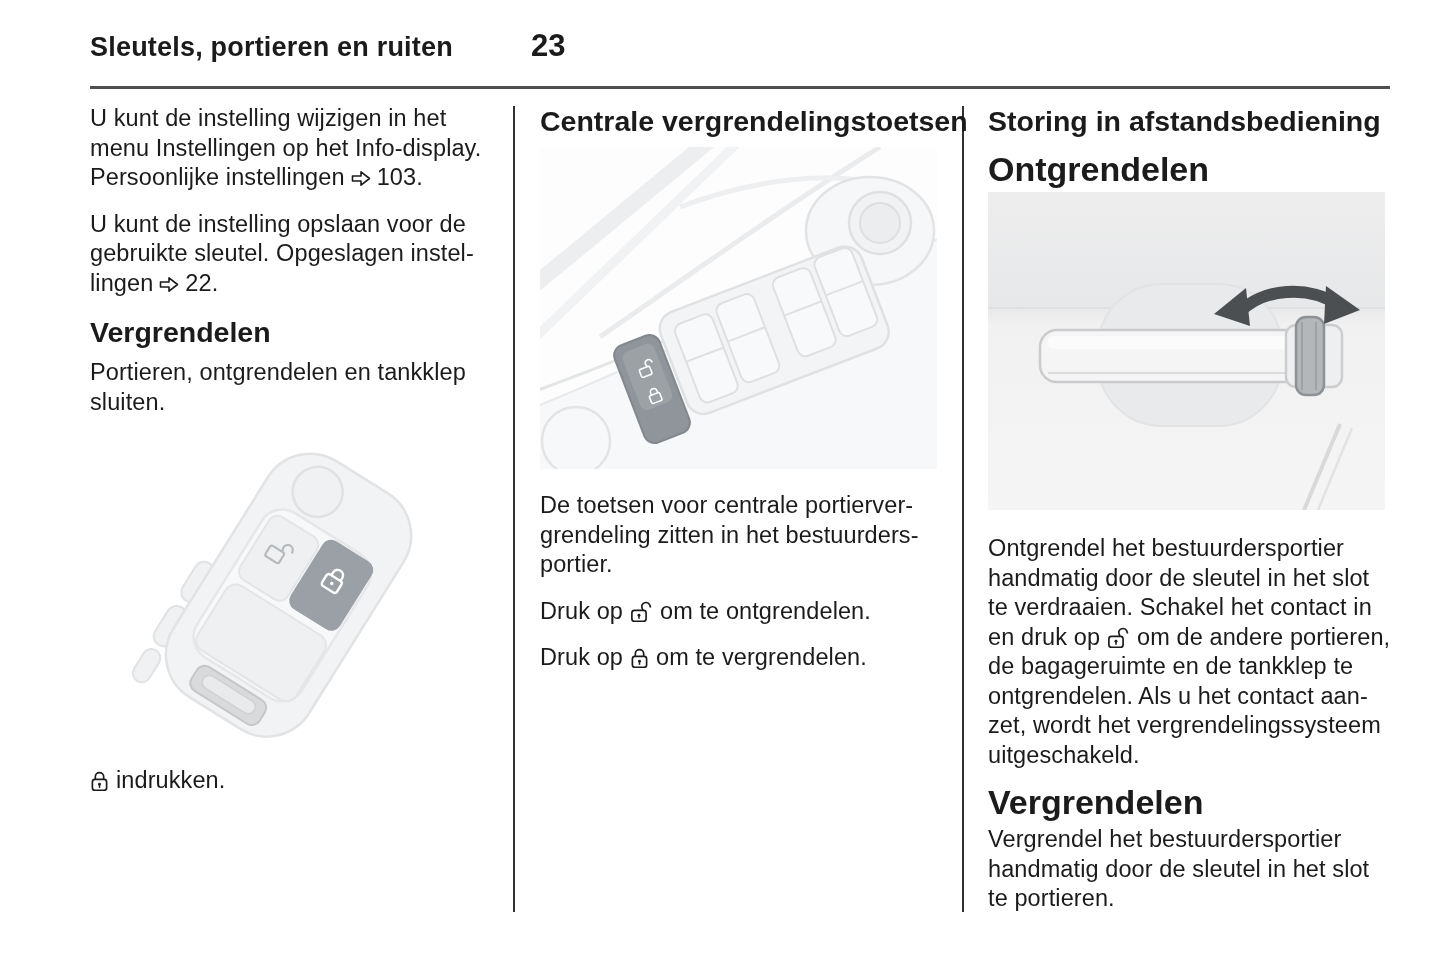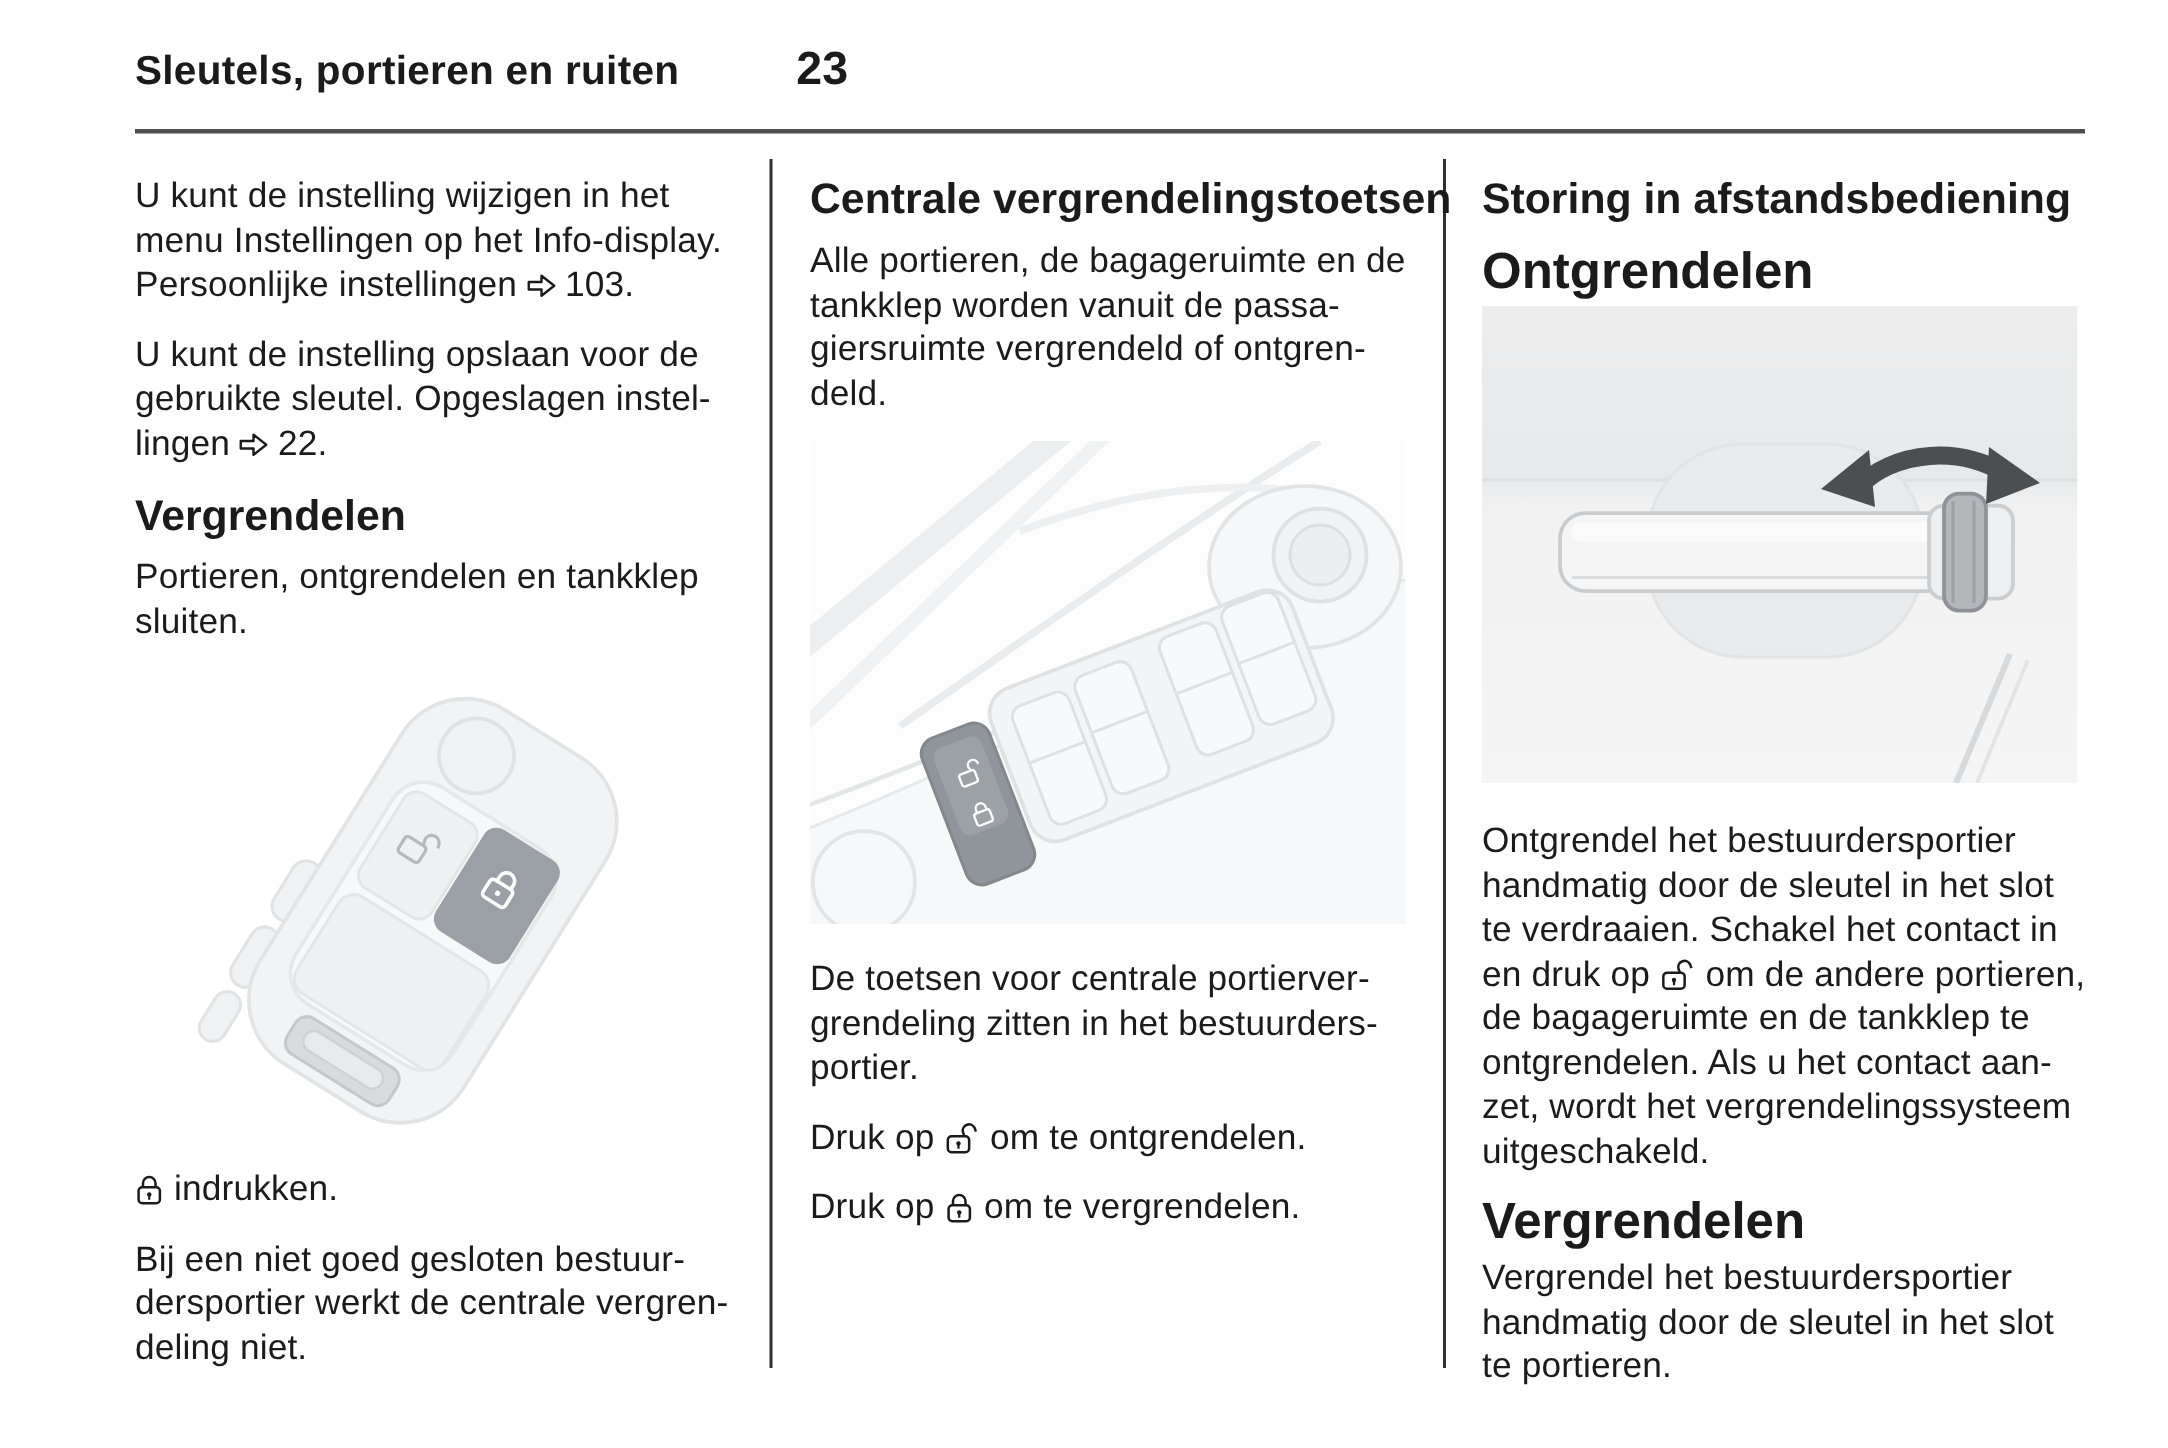--- a/index.html
+++ b/index.html
@@ -21,21 +21,21 @@
   }
   
   .vsep{position:absolute;top:106px;height:806px;width:2px;background:#303030;}
   .vsep.s1{left:513px;}
   .vsep.s2{left:962px;}
   
   .col{position:absolute;top:104px;}
   .col1{left:90px;width:404px;}
   .col2{left:540px;width:404px;}
   .col3{left:988px;width:400px;}
-  .col > :first-child{margin-top:12px;}
+  .col > :first-child{margin-top:0;}
   p{
     font-size:23.5px;line-height:29.5px;margin:0 0 17px;
     white-space:pre;letter-spacing:.1px;
   }
   h2{font-size:28.5px;line-height:34px;margin:12px 0 9px;font-weight:bold;white-space:pre;}
   h3{font-size:34px;line-height:30px;margin:16px 0 8px;font-weight:bold;white-space:pre;}
   figure{margin:0;padding:0;}
   .fig-fob{margin:14px 0 18px;}
   .fig-panel{margin:8px 0 22px;}
   .fig-handle{margin:8px 0 24px;}
@@ -110,31 +110,24 @@
     </svg>
   </figure>
 
   <p class="iconline"><svg class="inl first" width="19" height="23" viewBox="0 0 18 22">
         <path d="M5 10 V7.5 a4 4 0 0 1 8 0 V10" fill="none" stroke="#1b1b1b" stroke-width="1.6"></path>
         <rect x="2.2" y="10" width="13.6" height="10.3" rx="2.4" fill="none" stroke="#1b1b1b" stroke-width="1.6"></rect>
         <circle cx="9" cy="14.6" r="1.4" fill="#1b1b1b"></circle>
         <rect x="8.3" y="15.2" width="1.4" height="2.8" fill="#1b1b1b"></rect>
       </svg><span>indrukken.</span></p>
 
-  <p>Bij een niet goed gesloten bestuur-
-dersportier werkt de centrale vergren-
-deling niet.</p>
 </div>
 
 <div class="col col2">
   <h2>Centrale vergrendelingstoetsen</h2>
-  <p>Alle portieren, de bagageruimte en de
-tankklep worden vanuit de passa-
-giersruimte vergrendeld of ontgren-
-deld.</p>
 
   <figure class="fig-panel">
     <svg width="397" height="322" viewBox="0 0 397 322">
       <rect width="397" height="322" fill="#fdfdfd"></rect>
 
       <path d="M-20 150 L210 -40" stroke="#eceef0" stroke-width="16" fill="none"></path>
       <path d="M-30 215 L240 -45" stroke="#f0f2f3" stroke-width="9" fill="none"></path>
       <path d="M60 190 C160 120 260 50 340 0" stroke="#e9ebed" stroke-width="5" fill="none"></path>
       <path d="M140 60 Q260 15 360 40" stroke="#edeff0" stroke-width="5" fill="none"></path>
 

